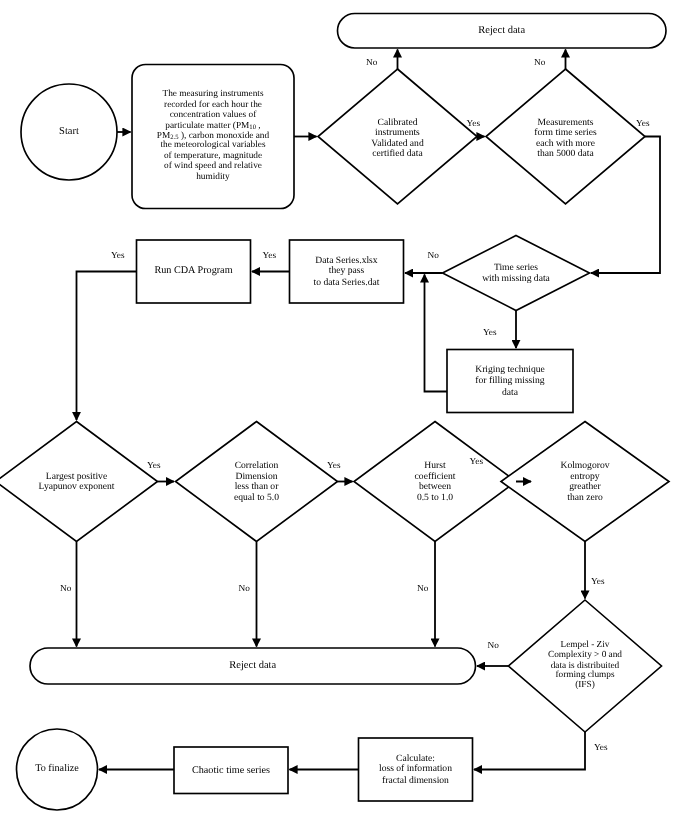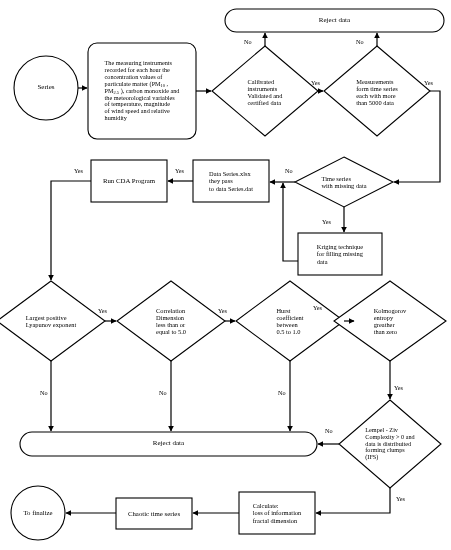--- a/index.html
+++ b/index.html
@@ -18,20 +18,21 @@
   #svgroot{
     position:absolute;
     left:0; top:0;
     width:451px; height:550px;
   }
   .nodetext{
     position:absolute;
     display:flex;
     align-items:center;
     justify-content:center;
+    text-align:center;
     line-height:1.12;
     pointer-events:none;
     white-space:pre-line;
   }
   .edgelabel{
     position:absolute;
     font-size:6.2px;
     line-height:1;
     color:#000;
     white-space:nowrap;
@@ -130,21 +131,21 @@
       <path d="M339,444 L318,444"></path>
 
       <path d="M390,488 L390,513 L316,513"></path>
 
       <path d="M239,513 L193,513"></path>
 
       <path d="M116,513 L66,513"></path>
     </g>
   </svg>
 
-  <div class="nodetext" style="left:14px;top:76px;width:64px;height:24px;font-size:7px;">Series</div>
+  <div class="nodetext" style="left:14px;top:76px;width:64px;height:24px;font-size:7px;">Start</div>
 
   <div class="nodetext" style="left:90px;top:45px;width:104px;height:92px;font-size:6.2px;">
     <span>The measuring instruments<br>recorded for each hour the<br>concentration values of<br>particulate matter (PM<sub>10</sub> ,<br>PM<sub>2.5</sub> ), carbon monoxide and<br>the meteorological variables<br>of temperature, magnitude<br>of wind speed and relative<br>humidity</span>
   </div>
 
   <div class="nodetext" style="left:225px;top:9px;width:219px;height:23px;font-size:7px;">Reject data</div>
 
   <div class="nodetext" style="left:228px;top:72px;width:74px;height:40px;font-size:6.4px;">
     <span>Calibrated<br>instruments<br>Validated and<br>certified data</span>
   </div>

